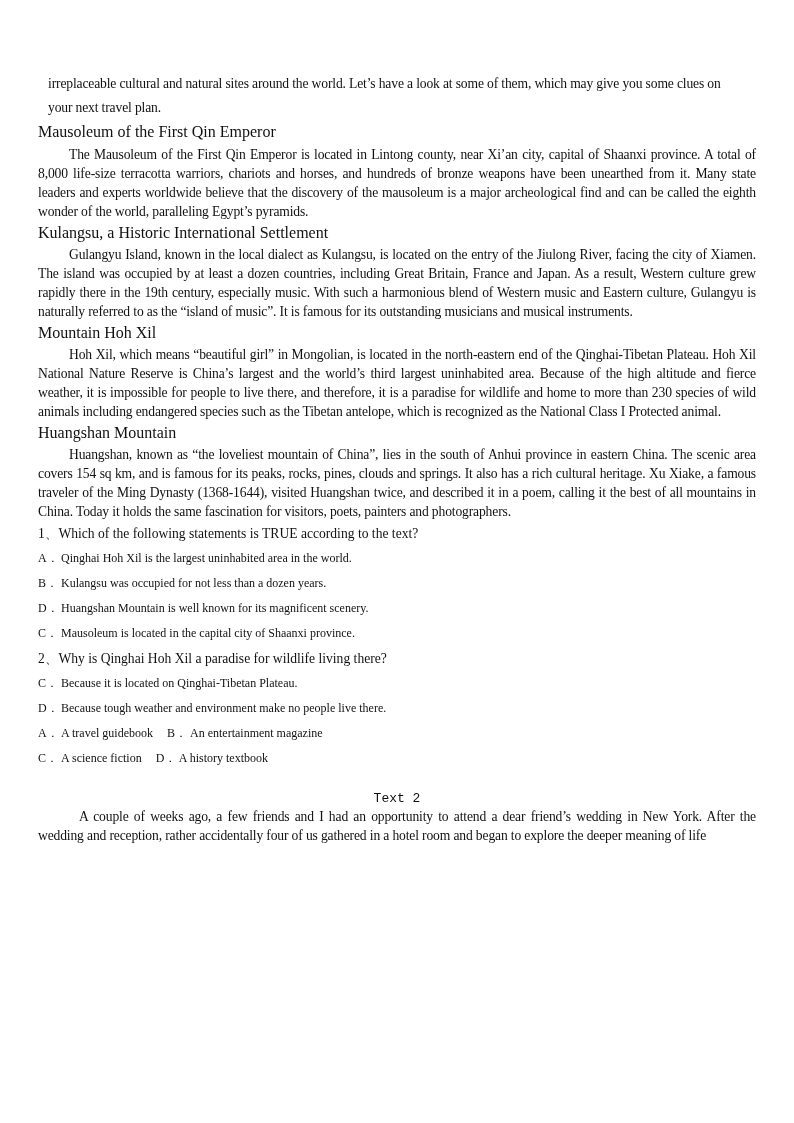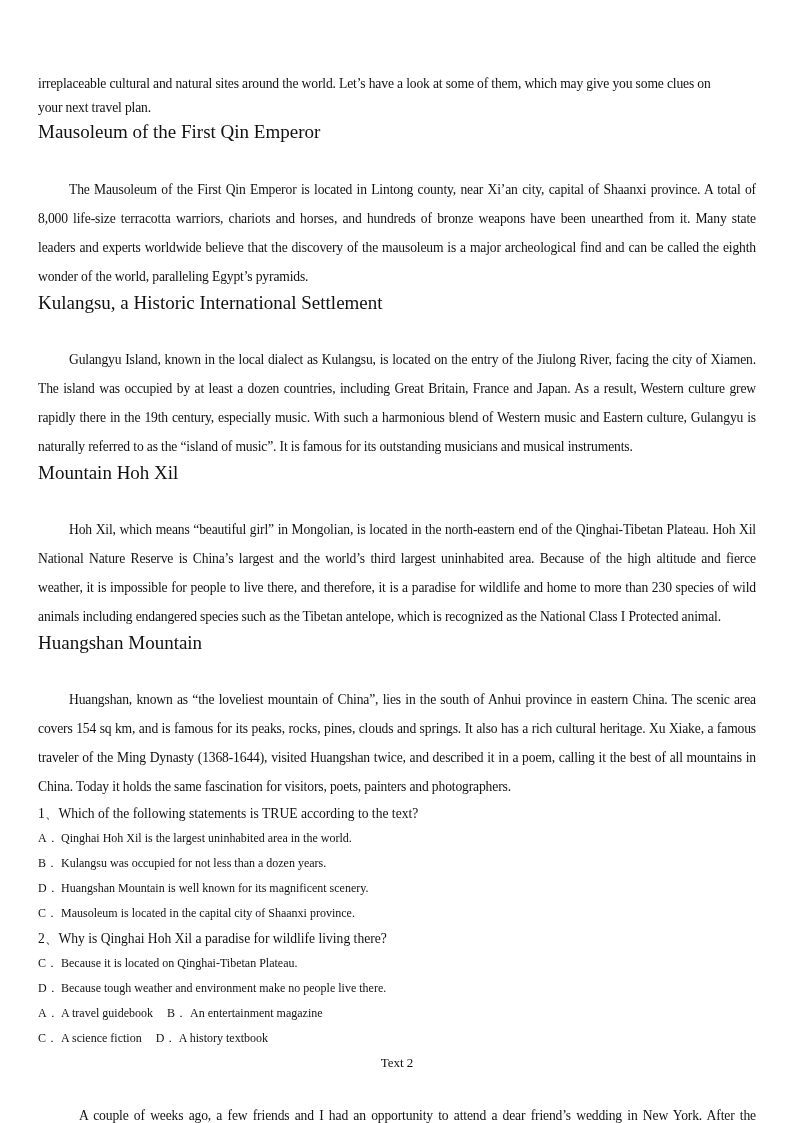--- a/index.html
+++ b/index.html
@@ -1,28 +1,28 @@
 <!DOCTYPE html>
 <html><head>
 <meta charset="utf-8">
 <style>
   html, body { margin: 0; padding: 0; background: #ffffff; }
   body { width: 794px; height: 1123px; position: relative; overflow: hidden;
          font-family: "Liberation Serif", "DejaVu Serif", serif; color: #111; }
   .page { position: absolute; left: 38px; top: 72px; width: 718px; }
-  .line { font-size: 13.6px; line-height: 24.2px; white-space: nowrap; letter-spacing: -0.15px; }
-  .para { font-size: 13.6px; line-height: 29px; text-align: justify; letter-spacing: -0.15px; margin-top: 30px; }
+  .line { font-size: 13.6px; line-height: 24.2px; white-space: nowrap; letter-spacing: -0.15px; margin-left: 10px; }
+  .para { font-size: 13.6px; line-height: 19px; text-align: justify; letter-spacing: -0.15px; }
   .indent { text-indent: 31px; }
-  .heading { font-size: 19px; line-height: 24.2px; }
+  .heading { font-size: 16px; line-height: 24.2px; }
   .q { font-size: 13.6px; line-height: 25px; letter-spacing: 0; }
   .opt { font-size: 12px; line-height: 25px; }
   .opt .lab { display: inline-block; width: 23px; }
   .opt-pair span.gap { display: inline-block; width: 14px; }
-  .text2-title { font-family: Liberation Serif, serif; font-size: 13px;
-                 text-align: center; line-height: 16px; margin-top: 4px; }
+  .text2-title { font-family: Liberation Mono, monospace; font-size: 13px;
+                 text-align: center; line-height: 16px; margin-top: 20px; }
   .text2-indent { text-indent: 41px; }
 </style>
 </head>
 <body>
 
 <div class="page">
 
   <div class="line">irreplaceable cultural and natural sites around the world. Let’s have a look at some of them, which may give you some clues on</div>
   <div class="line">your next travel plan.</div>
 

